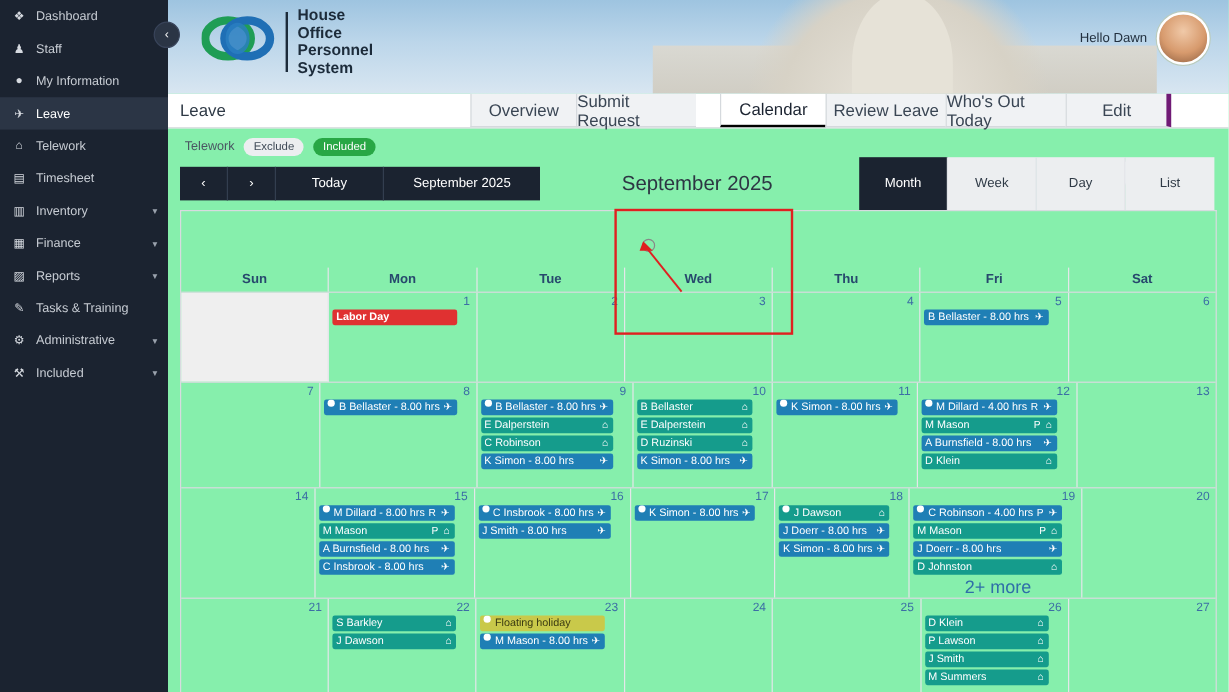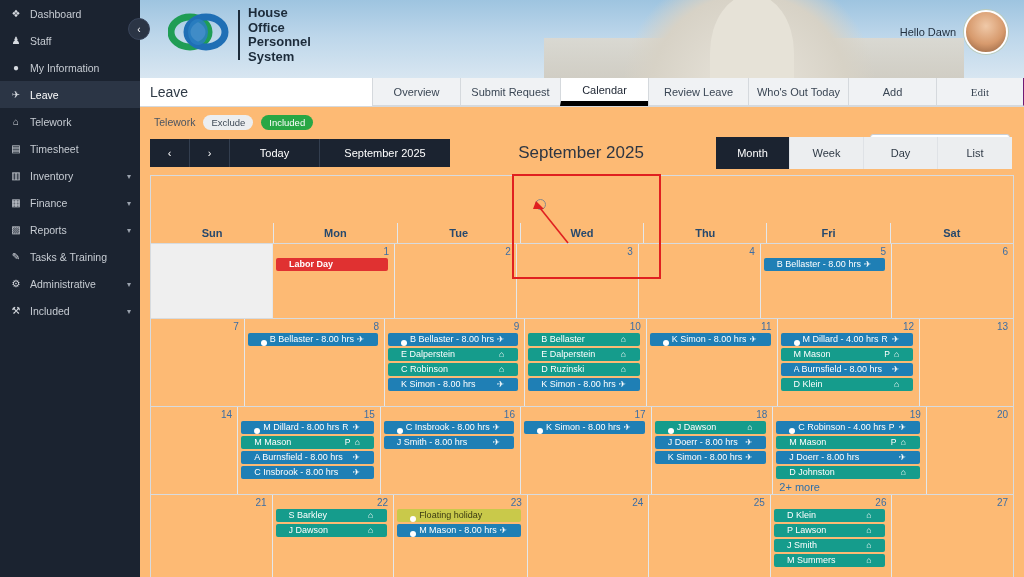--- a/index.html
+++ b/index.html
@@ -41,21 +41,21 @@
   .collapse-btn {
     position: absolute; left: 128px; top: 18px;
     width: 22px; height: 22px; border-radius: 50%;
     background: #2b3545; color: #fff;
     display: flex; align-items: center; justify-content: center;
     font-size: 10px; z-index: 20;
     border: 1px solid #39445a;
   }
 
   
-  .main { flex: 1 1 auto; position: relative; height: 577px; background: #fdba74; }
+  .main { flex: 1 1 auto; position: relative; height: 577px; background: #86efac; }
 
   .banner {
     height: 78px; width: 884px;
     background: linear-gradient(180deg,#9ec4e0 0%,#bcd6ea 45%,#d8e6f1 100%);
     position: relative; overflow: hidden;
   }
   .dome {
     position: absolute; right: 150px; bottom: -10px;
     width: 250px; height: 120px;
     background: radial-gradient(ellipse at 50% 100%, #e9e5dc 0%, #d7d2c6 55%, rgba(215,210,198,0) 72%);
@@ -97,27 +97,27 @@
     display: flex; align-items: stretch;
     background: #ffffff;
   }
   .page-title {
     width: 252px; display: flex; align-items: center;
     padding-left: 10px; font-size: 14px; color: #2f3a46;
   }
   .tabs { display: flex; align-items: stretch; }
   .tab {
     width: 88px; display: flex; align-items: center; justify-content: center;
-    font-size: 11px; color: #3a4654;
+    font-size: 14px; color: #3a4654;
     background: #f0f2f4; border-left: 1px solid #d5d9dd;
     border-bottom: 1px solid #d5d9dd;
   }
   .tab.wide { width: 100px; }
-  .tab.active { background: #ffffff; border-bottom: 5px solid #000000; color: #1b2330; }
-  .tab:last-child { border-right: 1px solid #701a75; font-family: Liberation Serif, serif; }
+  .tab.active { background: #ffffff; border-bottom: 2px solid #000000; color: #1b2330; margin-left: 20px; }
+  .tab:last-child { border-right: 4px solid #701a75; }
 
   
   .filterrow {
     height: 30px; width: 884px;
     display: flex; align-items: center;
     padding: 0 14px; gap: 8px;
     font-size: 10.5px; color: #4a5562;
   }
   .pill {
     border-radius: 9px; padding: 2px 8px; font-size: 9.5px;
@@ -143,21 +143,21 @@
     background: #1b2330; color: #fff; border-right: 1px solid #333e4f;
     display: flex; align-items: center; justify-content: center;
     font-size: 11px; min-width: 40px; padding: 0 10px;
   }
   .nbtn.today { min-width: 90px; }
   .nbtn.monthlbl { min-width: 130px; border-right: none; }
   .cal-title {
     position: absolute; left: 0; right: 0; text-align: center;
     font-size: 17px; color: #2d3643;
   }
-  .viewgroup { margin-left: auto; display: flex; height: 32px; z-index: 2; padding-left: 36px; }
+  .viewgroup { margin-left: auto; display: flex; height: 44px; z-index: 2; padding-left: 36px; }
   .vbtn {
     min-width: 74px; display: flex; align-items: center; justify-content: center;
     font-size: 11px; background: #eceef0; color: #2f3a46; border-right: 1px solid #dfe2e6;
   }
   .vbtn.active { background: #1b2330; color: #fff; }
   .vbtn:last-child { border-right: none; }
 
   
   .cal {
     width: 864px; margin: 6px 10px 0 10px;
@@ -174,32 +174,32 @@
   .week { display: flex; border-bottom: 1px solid #d7dbdf; }
   .day {
     flex: 1 1 0; min-height: 87px; border-right: 1px solid #e4e7ea;
     padding: 2px 2px 0 2px; position: relative;
   }
   .day:last-child { border-right: none; }
   .day.other { background: #efefef; }
   .daynum { text-align: right; font-size: 10px; color: #3c6ea5; padding: 0 3px 1px 0; }
   .daynum.grey { color: #8a9099; }
   .ev {
-    display: flex; align-items: flex-end; height: 13px;
-    margin: 0 4px 2px 1px; padding: 0 13px; border-radius: 2px;
+    display: flex; align-items: flex-start; height: 13px;
+    margin: 0 14px 2px 1px; padding: 0 3px; border-radius: 2px;
     color: #ffffff; font-size: 9px; line-height: 13px; white-space: nowrap; overflow: hidden;
   }
   .ev .lbl { flex: 1 1 auto; overflow: hidden; text-overflow: ellipsis; }
   .ev .tail { margin-left: 3px; font-size: 8.5px; letter-spacing: 1px; }
   .ev .dot { width: 6px; height: 6px; border-radius: 50%; background: #fff; margin-right: 3px; flex: 0 0 6px; }
   .ev.blue { background: #1f7fb5; }
   .ev.teal { background: #159c8c; }
   .ev.red { background: #e03131; font-weight: bold; }
   .ev.olive { background: #c9c94a; color: #3a3a12; }
-  .more { font-size: 11px; color: #2f6fa8; padding-left: 4px; }
+  .more { font-size: 15px; color: #2f6fa8; padding-left: 4px; text-align: center; }
 
   
   .week.w1 .day { min-height: 74px; }
   .week.w5 .day { min-height: 88px; }
 
   
   .hl-box {
     position: absolute; border: 2px solid #e02020;
     left: 372px; top: 174px; width: 149px; height: 105px;
     pointer-events: none; z-index: 30;
@@ -304,21 +304,20 @@
     </div>
 
     <div class="tabbar">
       <div class="page-title">Leave</div>
       <div class="tabs" id="tabs">
           <div class="tab">Overview</div>
           <div class="tab wide">Submit Request</div>
           <div class="tab active">Calendar</div>
           <div class="tab wide">Review Leave</div>
           <div class="tab wide">Who's Out Today</div>
-          <div class="tab">Add</div>
           <div class="tab">Edit</div>
         </div>
     </div>
 
     <div class="filterrow">
       <span>Telework</span>
       <span class="pill">Exclude</span>
       <span class="pill included">Included</span>
       <div class="statusfilter">
         <b>Status Filter</b>

